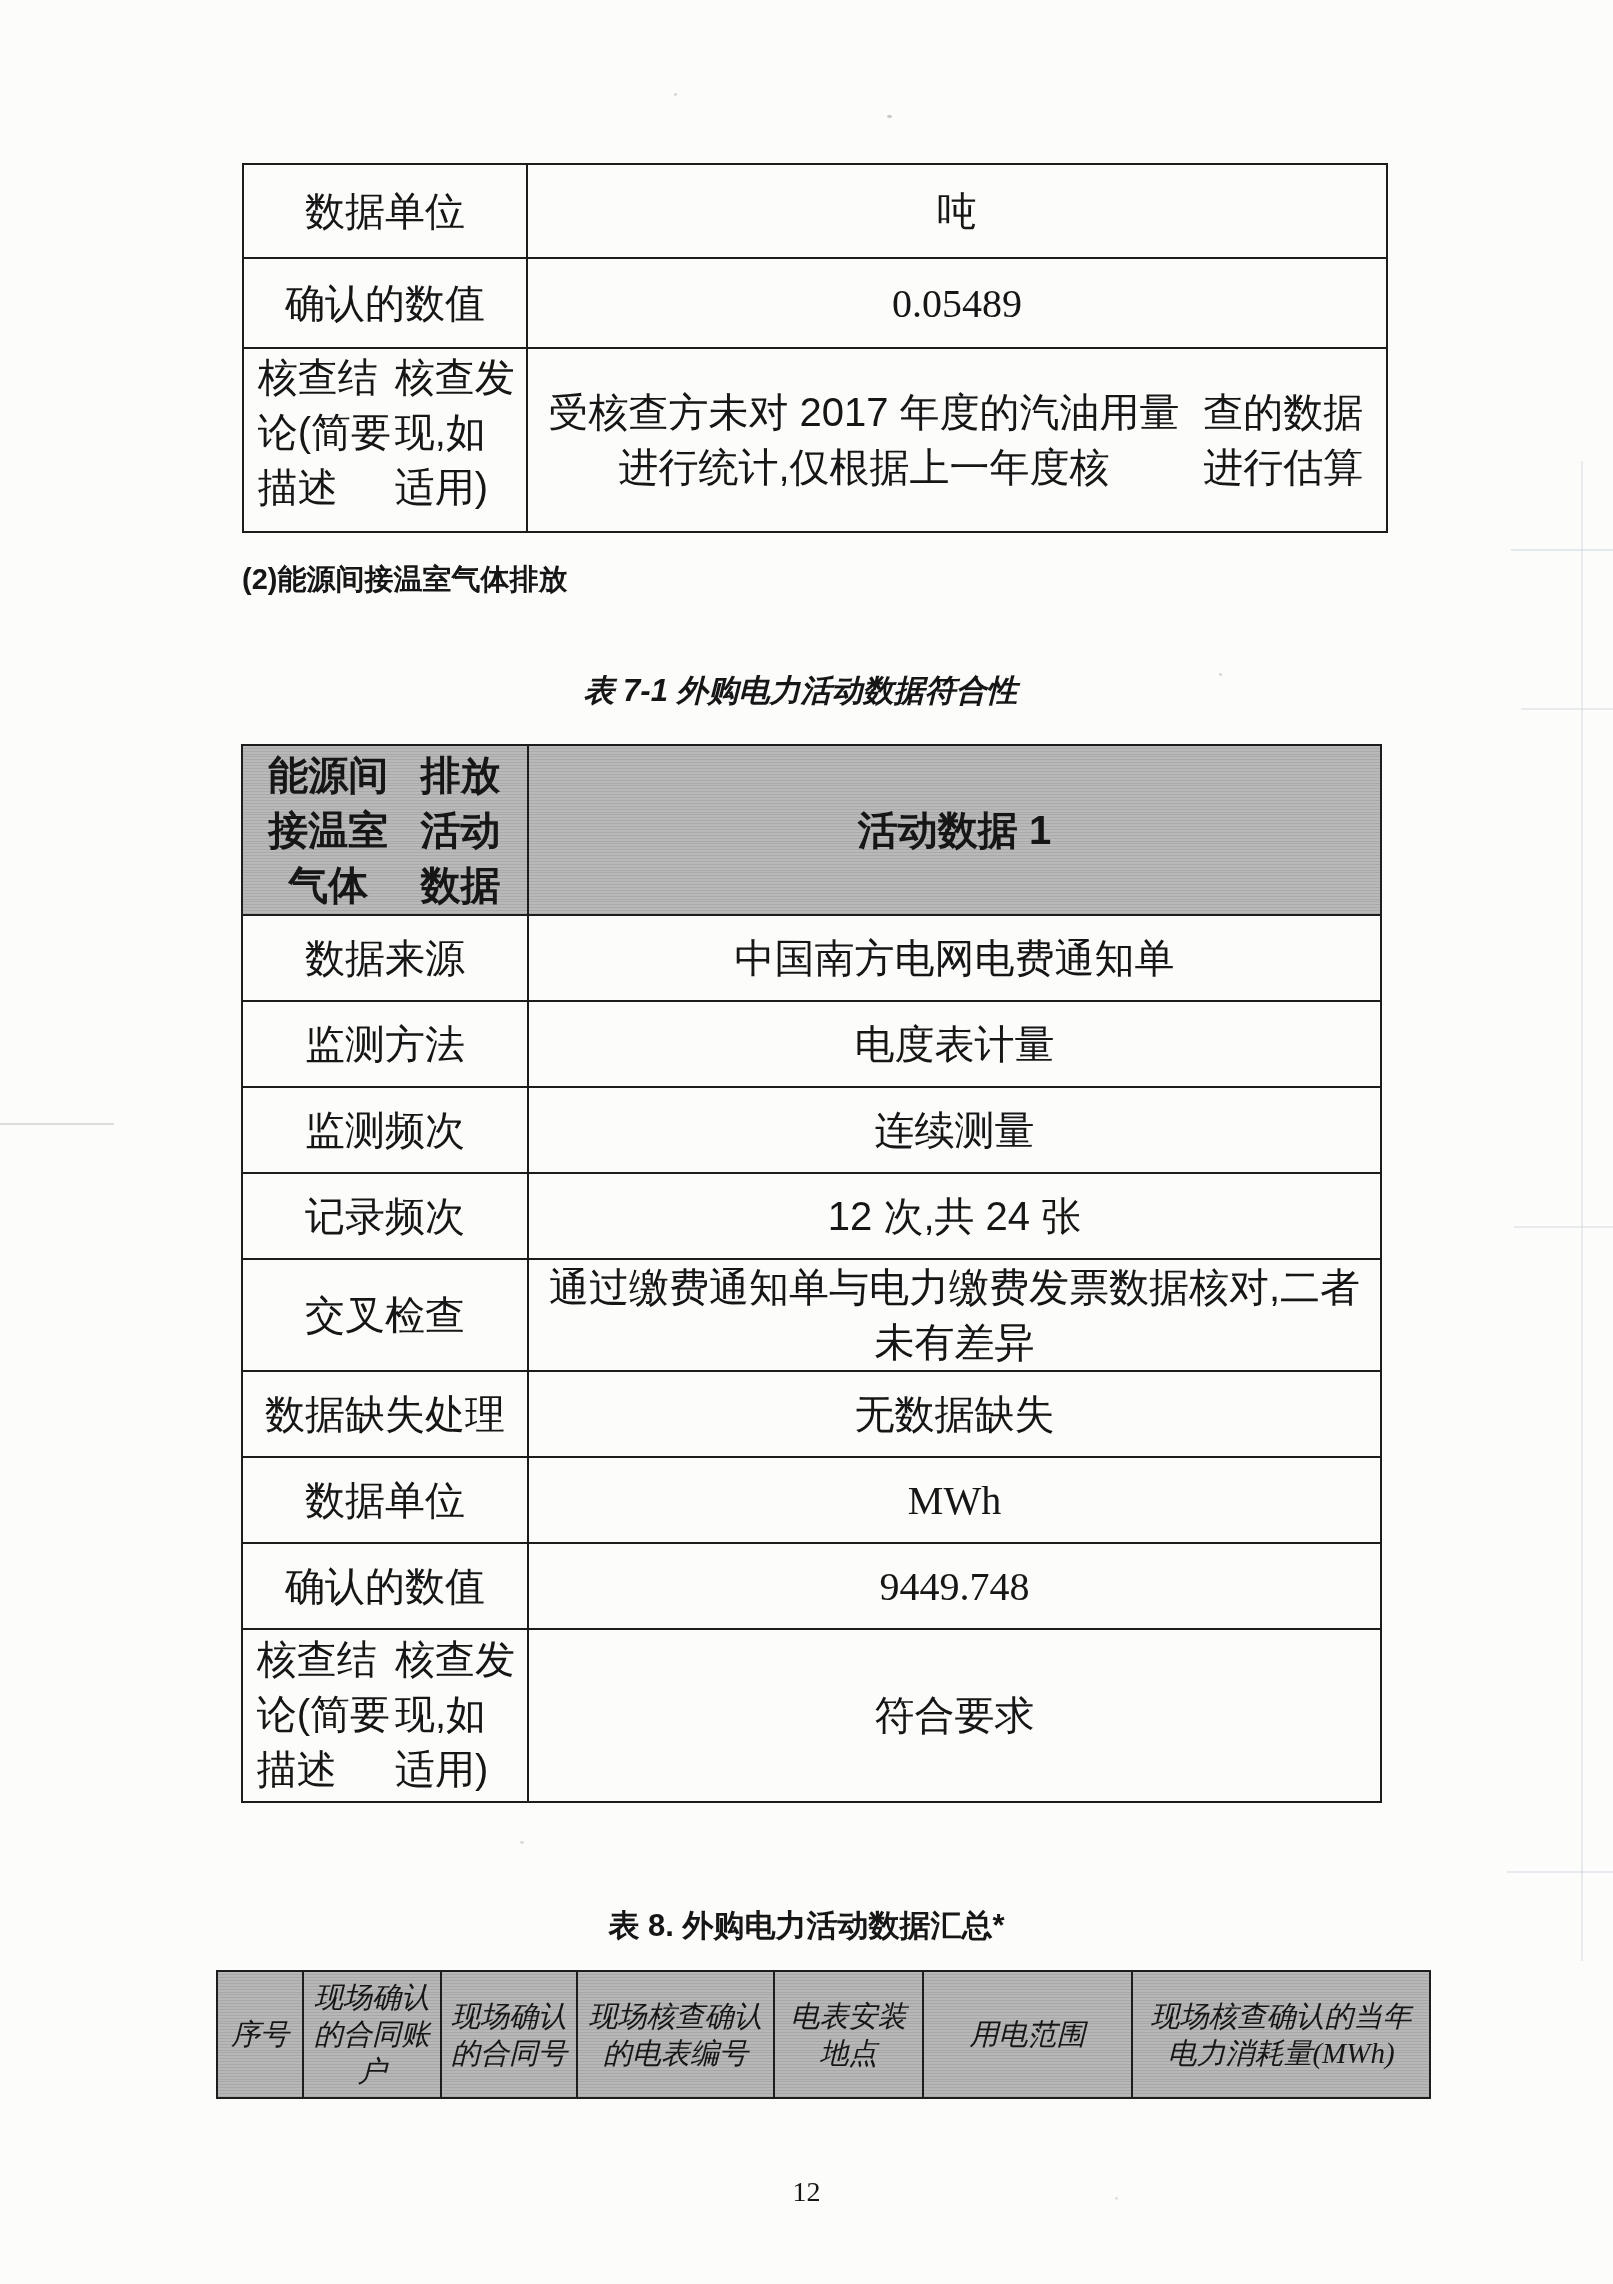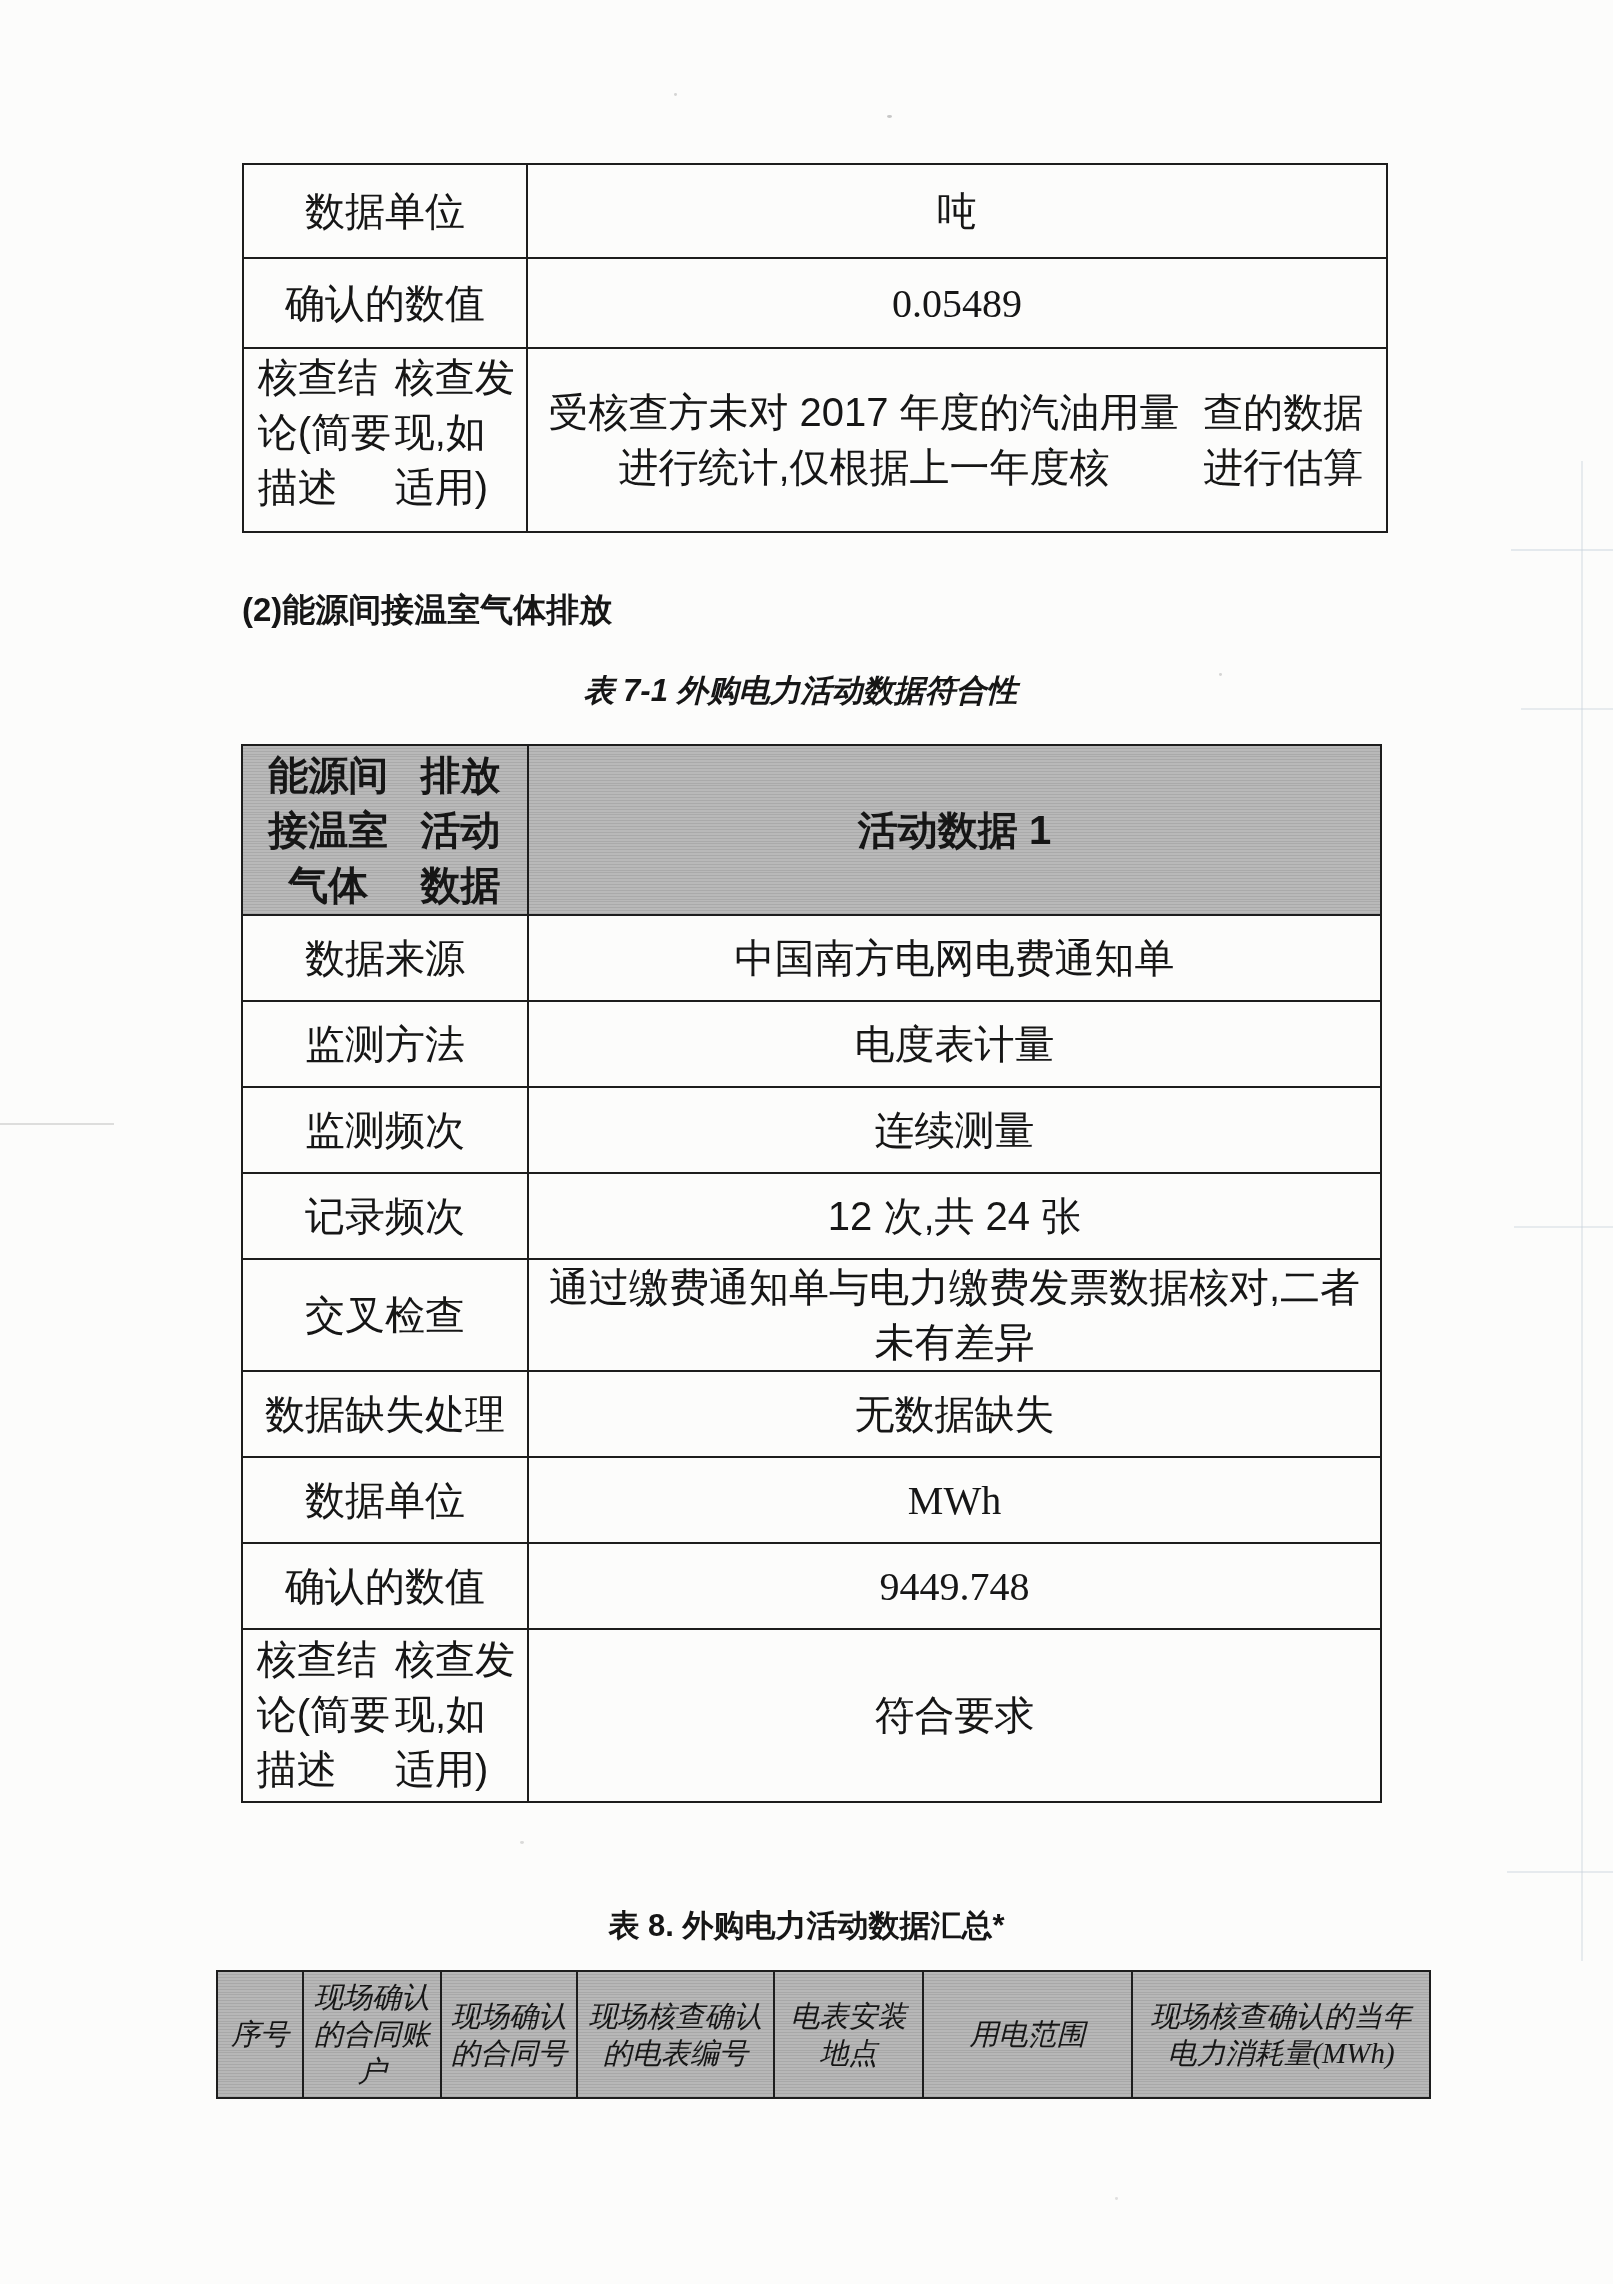--- a/index.html
+++ b/index.html
@@ -38,21 +38,21 @@
     font-family:"Liberation Serif",serif;line-height:37px;padding:5.9px 5.9px;
   }
   
   .two-lines{display:flex;justify-content:space-evenly;
              align-items:center;width:100%;}
   .two-lines.left{align-items:flex-start;text-align:left;padding-left:3.9px;}
   .h184{height:180px;}
   .h170{height:167px;}
   .two-lines span{display:block;}
   
-  .heading{position:absolute;left:242px;top:588px;font-size:33px;font-weight:700;}
+  .heading{position:absolute;left:242px;top:560px;font-size:29px;font-weight:700;}
   .tbl-title{position:absolute;text-align:center;font-size:31px;font-weight:700;}
   .t71-title{left:231px;width:1139px;top:670px;font-style:italic;}
   .t8-title{left:0;width:1613px;top:1905px;}
   .pagenum{position:absolute;top:2176px;left:0;width:1613px;text-align:center;
            font-size:28px;font-family:"Liberation Serif",serif;}
   .serif{font-family:"Liberation Serif",serif;}
   
   .art{position:absolute;pointer-events:none;}
   .a-vline{left:1581px;top:461px;width:2px;height:1500px;background:rgba(186,198,210,.32);}
   .a-h1{left:1511px;top:549px;width:102px;height:2px;background:rgba(200,210,220,.45);}
@@ -184,20 +184,21 @@
       <th>现场确认的合同账户</th>
       <th>现场确认的合同号</th>
       <th>现场核查确认的电表编号</th>
       <th>电表安装地点</th>
       <th>用电范围</th>
       <th>现场核查确认的当年电力消耗量(MWh)</th>
     </tr>
   </tbody>
     </table>
 
+  <div class="pagenum">12</div>
 
   <div class="art a-vline"></div>
   <div class="art a-h1"></div>
   <div class="art a-h2"></div>
   <div class="art a-h3"></div>
   <div class="art a-h4"></div>
   <div class="art a-left"></div>
   <div class="spk s1"></div>
   <div class="spk s2"></div>
   <div class="spk s3"></div>

